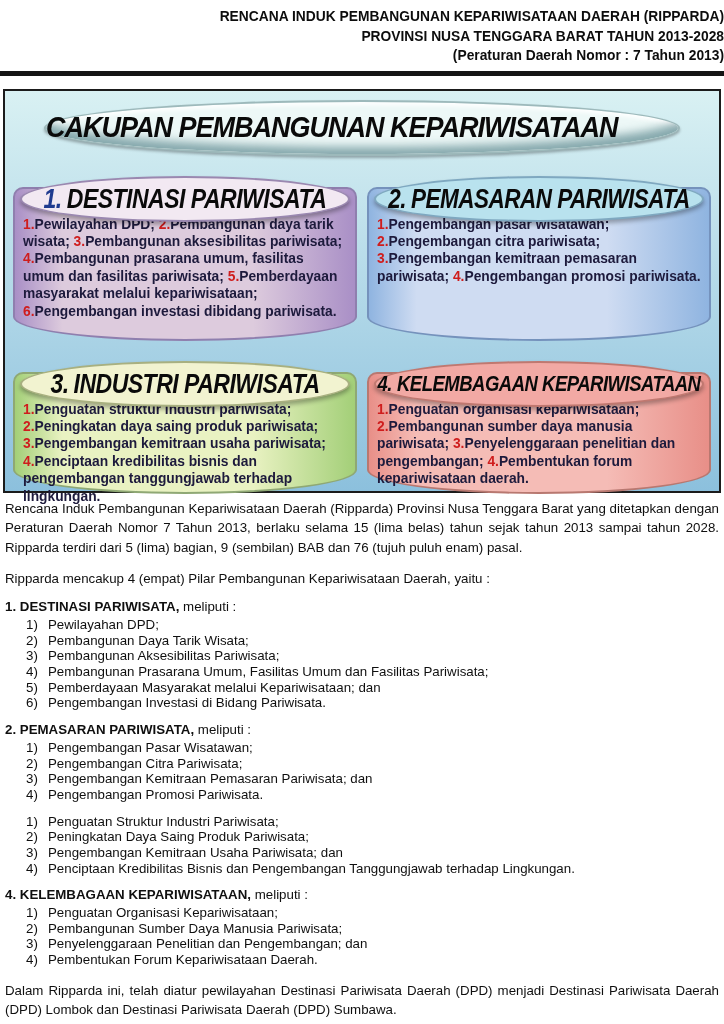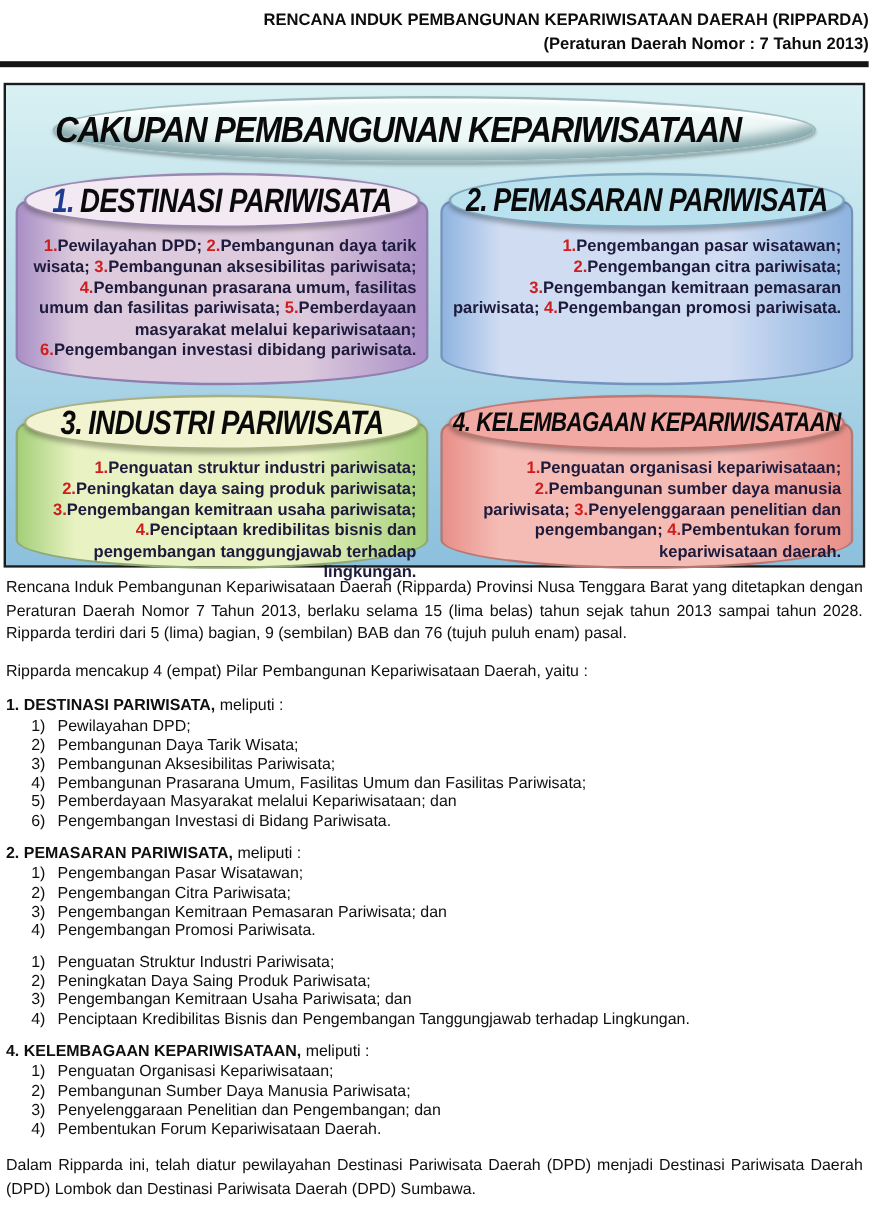--- a/index.html
+++ b/index.html
@@ -15,55 +15,56 @@
   .banner{width:632px;height:52px;margin:9px auto 0;border-radius:50%;
           background:#edf8f7;border:2px solid #9db9bb;
           box-shadow:inset 0 -11px 10px -4px rgba(47,102,112,.55),inset 0 3px 4px rgba(255,255,255,.95),0 2px 3px rgba(0,0,0,.3);
           display:flex;align-items:center;justify-content:flex-start;}
   .banner-text{font-weight:bold;font-style:italic;font-size:27px;letter-spacing:-1px;color:#0a0a0a;
                transform:scaleY(1.12);white-space:nowrap;}
   .grid{display:grid;grid-template-columns:1fr 1fr;column-gap:10px;row-gap:6px;padding:8px 8px 0;}
   .cyl{position:relative;}
   .row1 .cyl{height:177px;}
   .row2 .cyl{height:145px;}
-  .cyl-top{position:absolute;top:0;left:2%;width:96%;height:46px;z-index:2;border-radius:50%;
+  .cyl-top{position:absolute;top:12px;left:2%;width:96%;height:46px;z-index:2;border-radius:50%;
            background:var(--top,#eee);border:2px solid var(--topBorder,#888);
            display:flex;align-items:center;justify-content:center;
            box-shadow:0 3px 4px rgba(0,0,0,.3);box-sizing:border-box;}
   .cyl-body{position:absolute;top:23px;left:0;right:0;bottom:0;box-sizing:border-box;
             border-radius:10px 10px 50% 50% / 10px 10px 24px 24px;
             background:linear-gradient(90deg,var(--bodyDark,#ccc) 0%,var(--bodyLight,#eee) 14%,var(--bodyLight,#eee) 70%,var(--bodyDark,#ccc) 100%);
             border:2px solid var(--bodyBorder,#777);padding:27px 8px 8px;}
   .cyl-title-wrap{display:inline-block;font-weight:bold;font-style:italic;letter-spacing:-0.5px;
                   transform:scaleY(1.22);white-space:nowrap;color:#0a0a0a;}
   .box0 .cyl-title-wrap,.box2 .cyl-title-wrap{font-size:23px;}
   .box1 .cyl-title-wrap{font-size:22.5px;}
   .box3 .cyl-title-wrap{font-size:18.5px;}
   .cyl-num{margin-right:5px;}
-  .cyl-text{font-weight:bold;font-size:13.8px;line-height:1.26;text-align:right;
+  .cyl-text{font-weight:bold;font-size:13.8px;line-height:1.26;text-align:left;
             color:var(--textDark,#1d1a3c);}
   .seg-n{color:var(--numRed,#cf1d1d);}
 
   
   .doc{padding:0 5px;font-size:13.3px;color:#0f0f0f;}
   .p-intro{margin:6px 0 0;text-align:justify;line-height:1.46;}
   .p-lead{margin:12px 0 0;line-height:1.46;}
   .section{margin-top:11px;line-height:1.18;}
   .sect-head{margin-bottom:2px;}
   .sect-head b{letter-spacing:0;}
   .li-row{display:flex;padding-left:21px;line-height:1.18;}
   .li-marker{flex:none;width:22px;}
   .li-text{flex:1;}
   .closing{margin-top:13px;text-align:justify;line-height:1.46;}
 </style>
 </head>
 <body>
 
 <div class="header">
   <div>RENCANA INDUK PEMBANGUNAN KEPARIWISATAAN DAERAH (RIPPARDA)</div>
+  <div>PROVINSI NUSA TENGGARA BARAT TAHUN 2013-2028</div>
   <div>(Peraturan Daerah Nomor : 7 Tahun 2013)</div>
 </div>
 <div class="title-rule"></div>
 
 <div class="panel" style="--bgtop: #d9f1f3; --bgbot: #8cc0dd; --numRed: #cf1d1d; --textDark: #1d1a3c;">
   <div class="banner">
     <span class="banner-text">CAKUPAN PEMBANGUNAN KEPARIWISATAAN</span>
   </div>
 
   <div class="grid row1">

